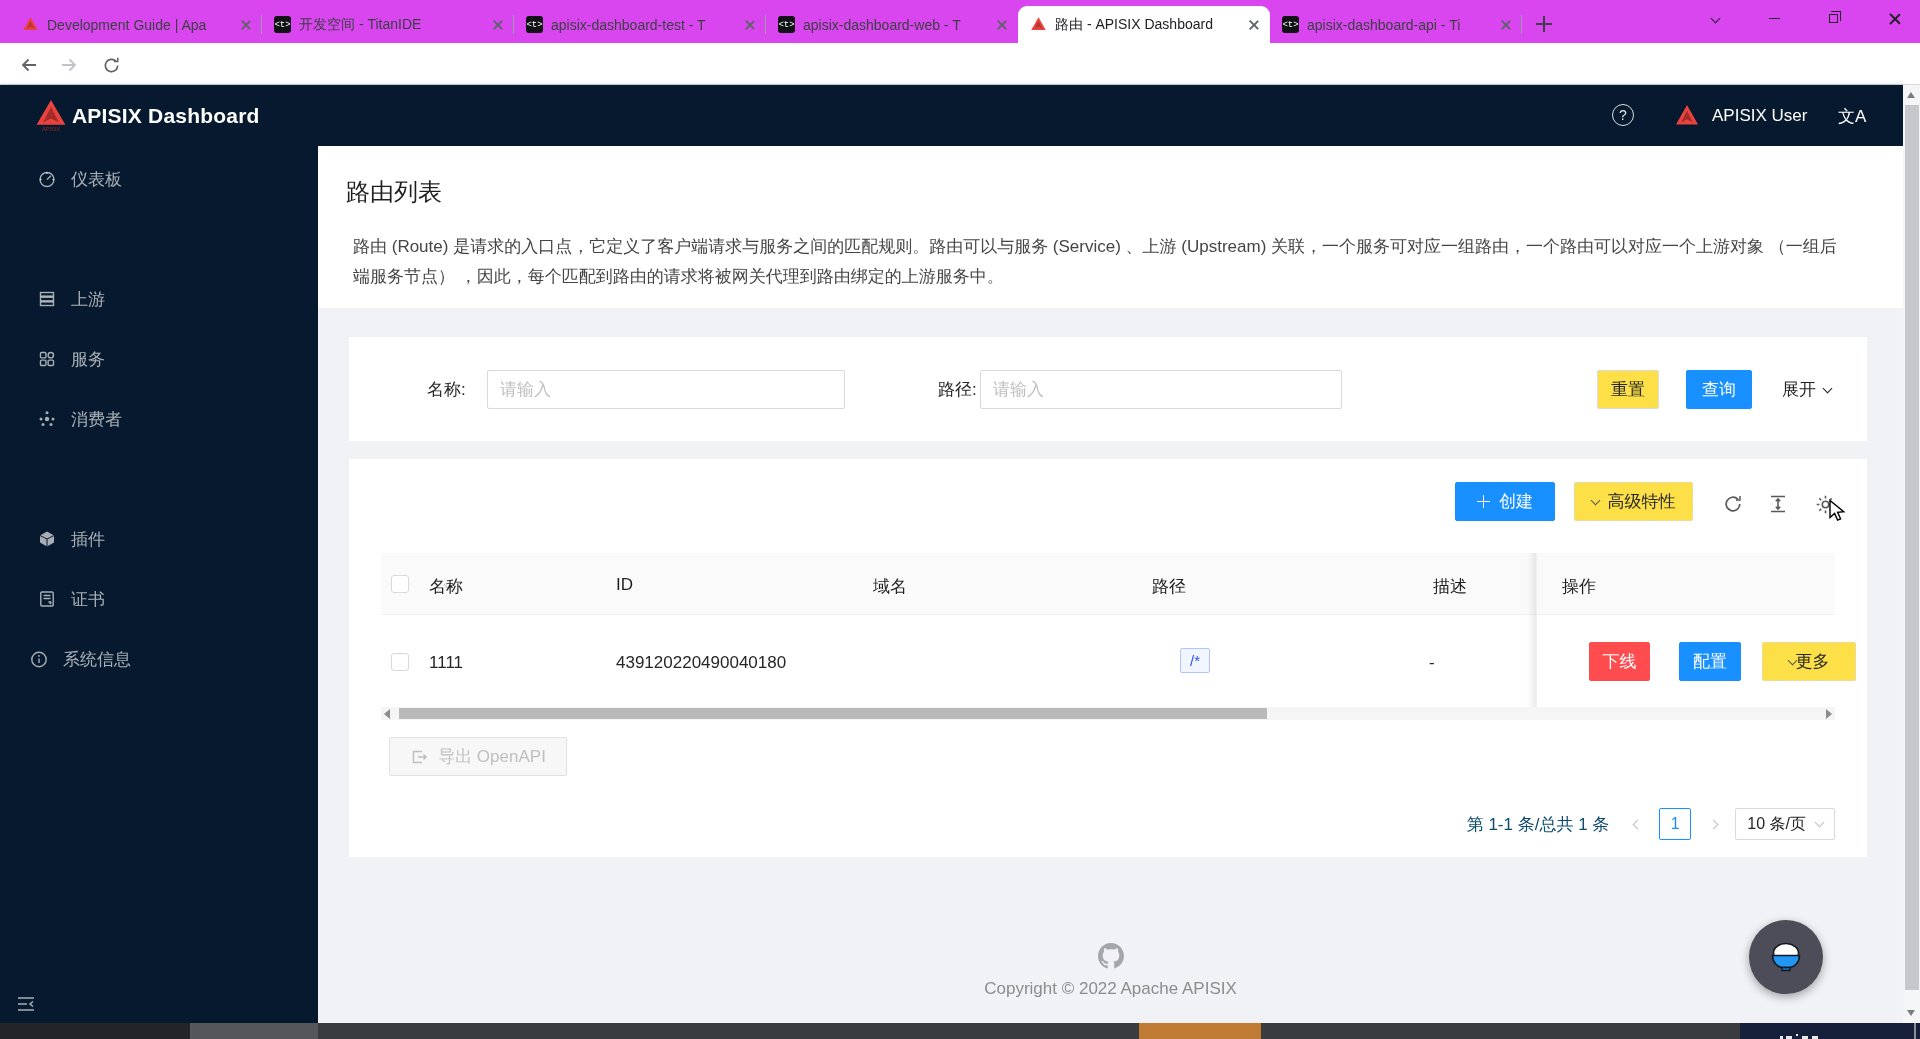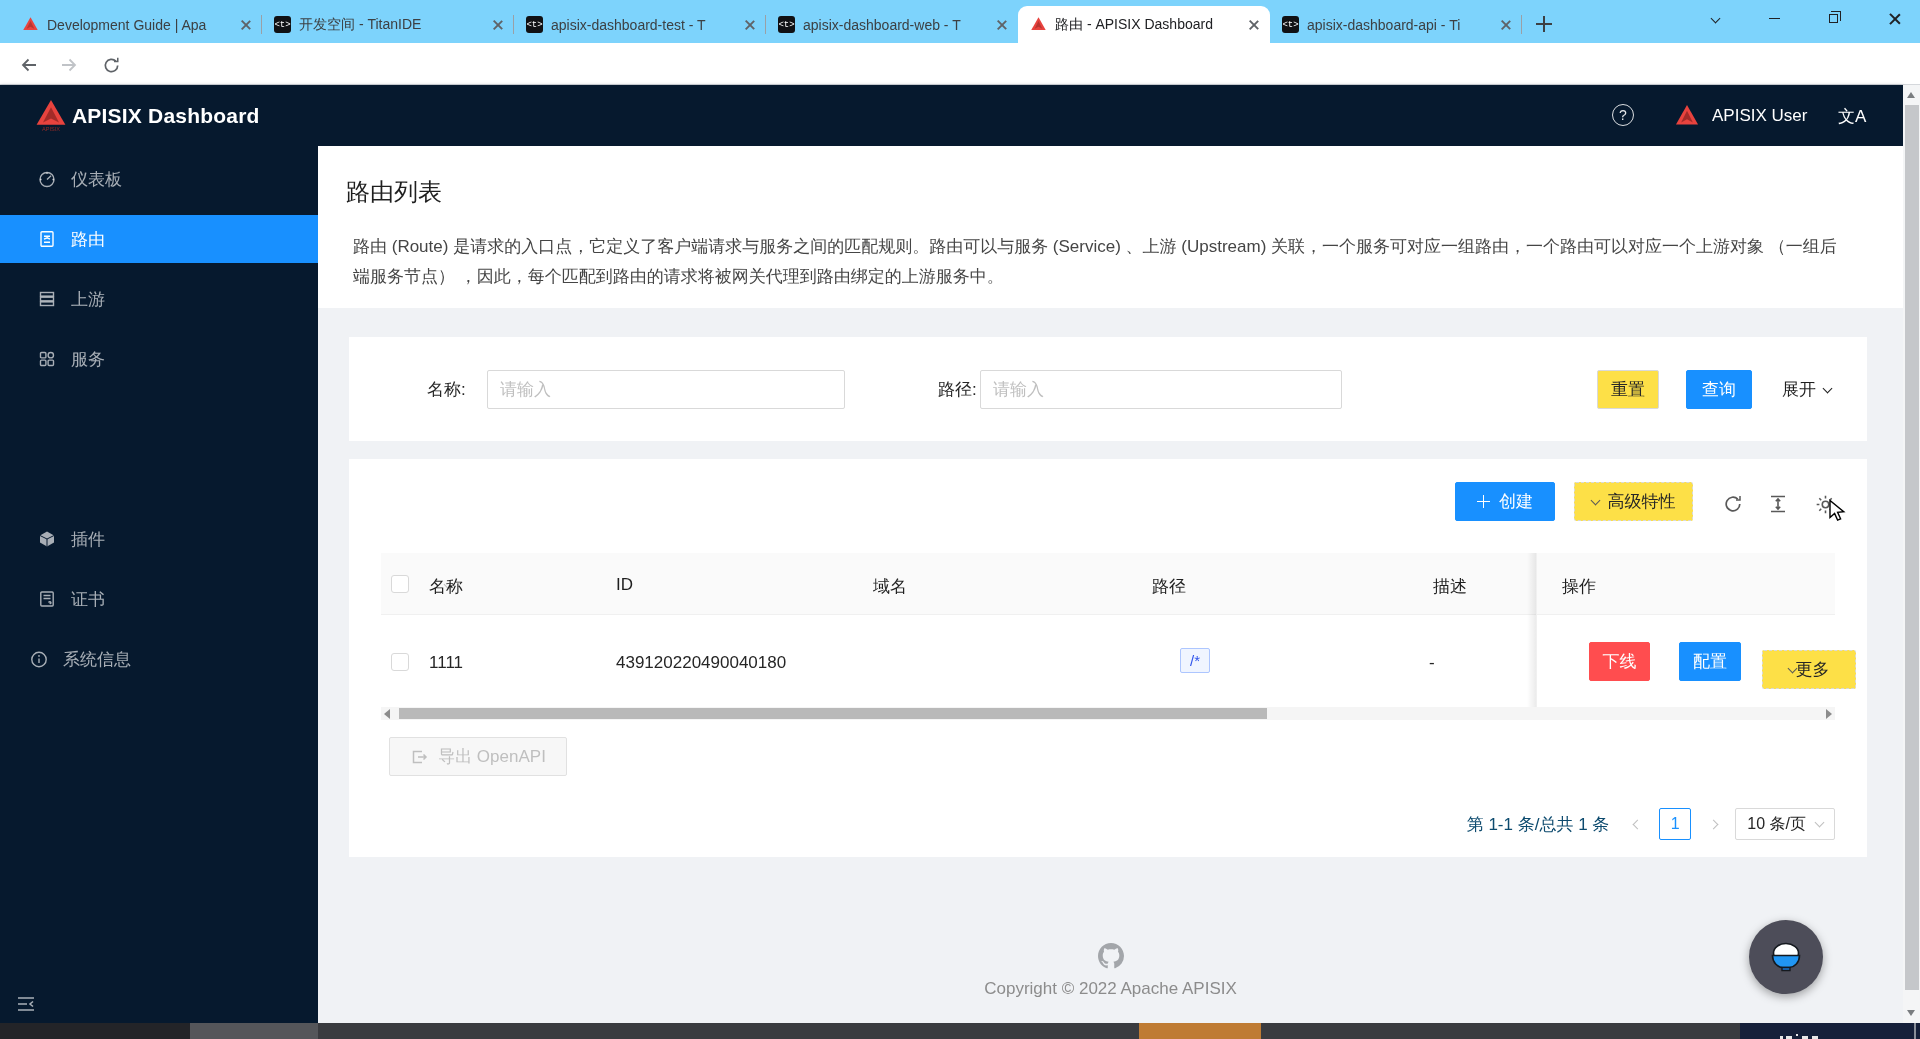--- a/index.html
+++ b/index.html
@@ -1,21 +1,21 @@
 <!DOCTYPE html>
 <html><head>
 <meta charset="utf-8">
 <style>
   *{box-sizing:border-box;margin:0;padding:0}
   body{margin:0;background:#000}
   .screen{position:relative;width:1920px;height:1039px;overflow:hidden;background:#f0f2f5;
           font-family:"Liberation Sans",sans-serif;-webkit-font-smoothing:antialiased}
 
   
-  .tabstrip{position:absolute;left:0;top:0;width:1920px;height:43px;background:#7dd3fc;display:flex;align-items:flex-end;padding-left:10px}
+  .tabstrip{position:absolute;left:0;top:0;width:1920px;height:43px;background:#d946ef;display:flex;align-items:flex-end;padding-left:10px}
   .tab{position:relative;width:252px;height:37px;display:flex;align-items:center;gap:8px;padding:0 8px 0 12px;font-size:14px;color:#3c4043;cursor:default}
   .tab.sep::after{content:"";position:absolute;right:0;top:9px;height:19px;width:1px;background:#9aa0a6}
   .tab.active{background:#fff;border-radius:9px 9px 0 0;color:#202124;z-index:2}
   .tab-title{flex:1;white-space:nowrap;overflow:hidden}
   .xicon{position:relative;display:inline-block;width:16px;height:16px;flex:0 0 16px}
   .xicon::before,.xicon::after{content:"";position:absolute;left:7px;top:2px;width:1.6px;height:12px;background:#5f6368}
   .xicon::before{transform:rotate(45deg)}.xicon::after{transform:rotate(-45deg)}
   .ticon-titan{width:17px;height:17px;flex:0 0 17px;background:#101114;border-radius:3px;color:#fff;
       font-family:"Liberation Mono",monospace;font-size:9px;display:flex;align-items:center;justify-content:center}
   .ticon-titan::before{content:"\3C t\3E"}
@@ -272,44 +272,48 @@
   </div>
 
   <div class="sidebar">
     <div class="menu-item" style="top:9px">
       <svg width="18" height="18" viewBox="0 0 18 18" fill="none" stroke="currentColor" stroke-width="1.4">
           <circle cx="9" cy="9.5" r="7"></circle>
           <path d="M9 9.5 13 5.8M9 2.5v1.6M2 9.5h1.6M14.4 9.5H16"></path>
         </svg>
       <span>仪表板</span>
     </div>
-    <div class="menu-item active" style="top:69px">
-      <svg width="18" height="18" viewBox="0 0 18 18" fill="none" stroke="currentColor" stroke-width="1.4">
-          <rect x="3" y="1.8" width="12" height="14.4" rx="1"></rect>
-          <path d="M6 6.2h6M6 9.2l3.2-1.4L12 9.2M6 12.2h6"></path>
-        </svg>
-      <span>路由</span>
-    </div>
     <div class="menu-item" style="top:129px">
       <svg width="18" height="18" viewBox="0 0 18 18" fill="none" stroke="currentColor" stroke-width="1.4">
           <rect x="2.5" y="2.5" width="13" height="3.6"></rect>
           <rect x="2.5" y="7.2" width="13" height="3.6"></rect>
           <rect x="2.5" y="11.9" width="13" height="3.6"></rect>
           <path d="M5 4.3h.01M5 9h.01M5 13.7h.01" stroke-width="2"></path>
         </svg>
       <span>上游</span>
     </div>
     <div class="menu-item" style="top:189px">
       <svg width="18" height="18" viewBox="0 0 18 18" fill="none" stroke="currentColor" stroke-width="1.4">
           <rect x="2.5" y="2.5" width="5.4" height="5.4" rx="1"></rect>
           <rect x="10.1" y="2.5" width="5.4" height="5.4" rx="2.7"></rect>
           <rect x="2.5" y="10.1" width="5.4" height="5.4" rx="1"></rect>
           <rect x="10.1" y="10.1" width="5.4" height="5.4" rx="1"></rect>
         </svg>
       <span>服务</span>
+    </div>
+    <div class="menu-item" style="top:249px">
+      <svg width="18" height="18" viewBox="0 0 18 18" fill="currentColor">
+          <circle cx="9" cy="9" r="2.2"></circle>
+          <circle cx="9" cy="2.8" r="1.5"></circle>
+          <circle cx="3" cy="9" r="1.5"></circle>
+          <circle cx="15" cy="9" r="1.5"></circle>
+          <circle cx="5" cy="14.5" r="1.5"></circle>
+          <circle cx="13" cy="14.5" r="1.5"></circle>
+        </svg>
+      <span>消费者</span>
     </div>
     <div class="menu-item" style="top:369px">
       <svg width="18" height="18" viewBox="0 0 18 18" fill="currentColor">
           <path d="M9 1.5 16 5.5v7L9 16.5 2 12.5v-7z"></path>
           <path d="M9 9 16 5.5M9 9v7.5M9 9 2 5.5" stroke="#06192e" stroke-width="1" fill="none"></path>
         </svg>
       <span>插件</span>
     </div>
     <div class="menu-item" style="top:429px">
       <svg width="18" height="18" viewBox="0 0 18 18" fill="none" stroke="currentColor" stroke-width="1.4">
@@ -391,21 +395,21 @@
 
     <div class="trow">
       <span class="cb" style="left:10px;top:38px"></span>
       <span class="cell" style="left:48px;top:38px">1111</span>
       <span class="cell" style="left:235px;top:38px">439120220490040180</span>
       <span class="cell" style="left:492px;top:38px"></span>
       <span class="path-tag">/*</span>
       <span class="cell" style="left:1048px;top:38px">-</span>
       <button class="btn danger abs" style="left:1208px;top:27px;width:61px">下线</button>
       <button class="btn primary abs" style="left:1298px;top:27px;width:62px">配置</button>
-      <button class="btn dashed abs" style="left:1381px;top:35px;width:94px;">
+      <button class="btn dashed abs" style="left:1381px;top:27px;width:94px;">
         <span class="chev sm" style="margin-top:-3px;color:#595959"></span>
         <span>更多</span>
       </button>
     </div>
     <div class="fixed-shadow"></div>
 
     <div class="hscroll">
       <span class="tri left"></span>
       <div class="hthumb"></div>
       <span class="tri right"></span>

